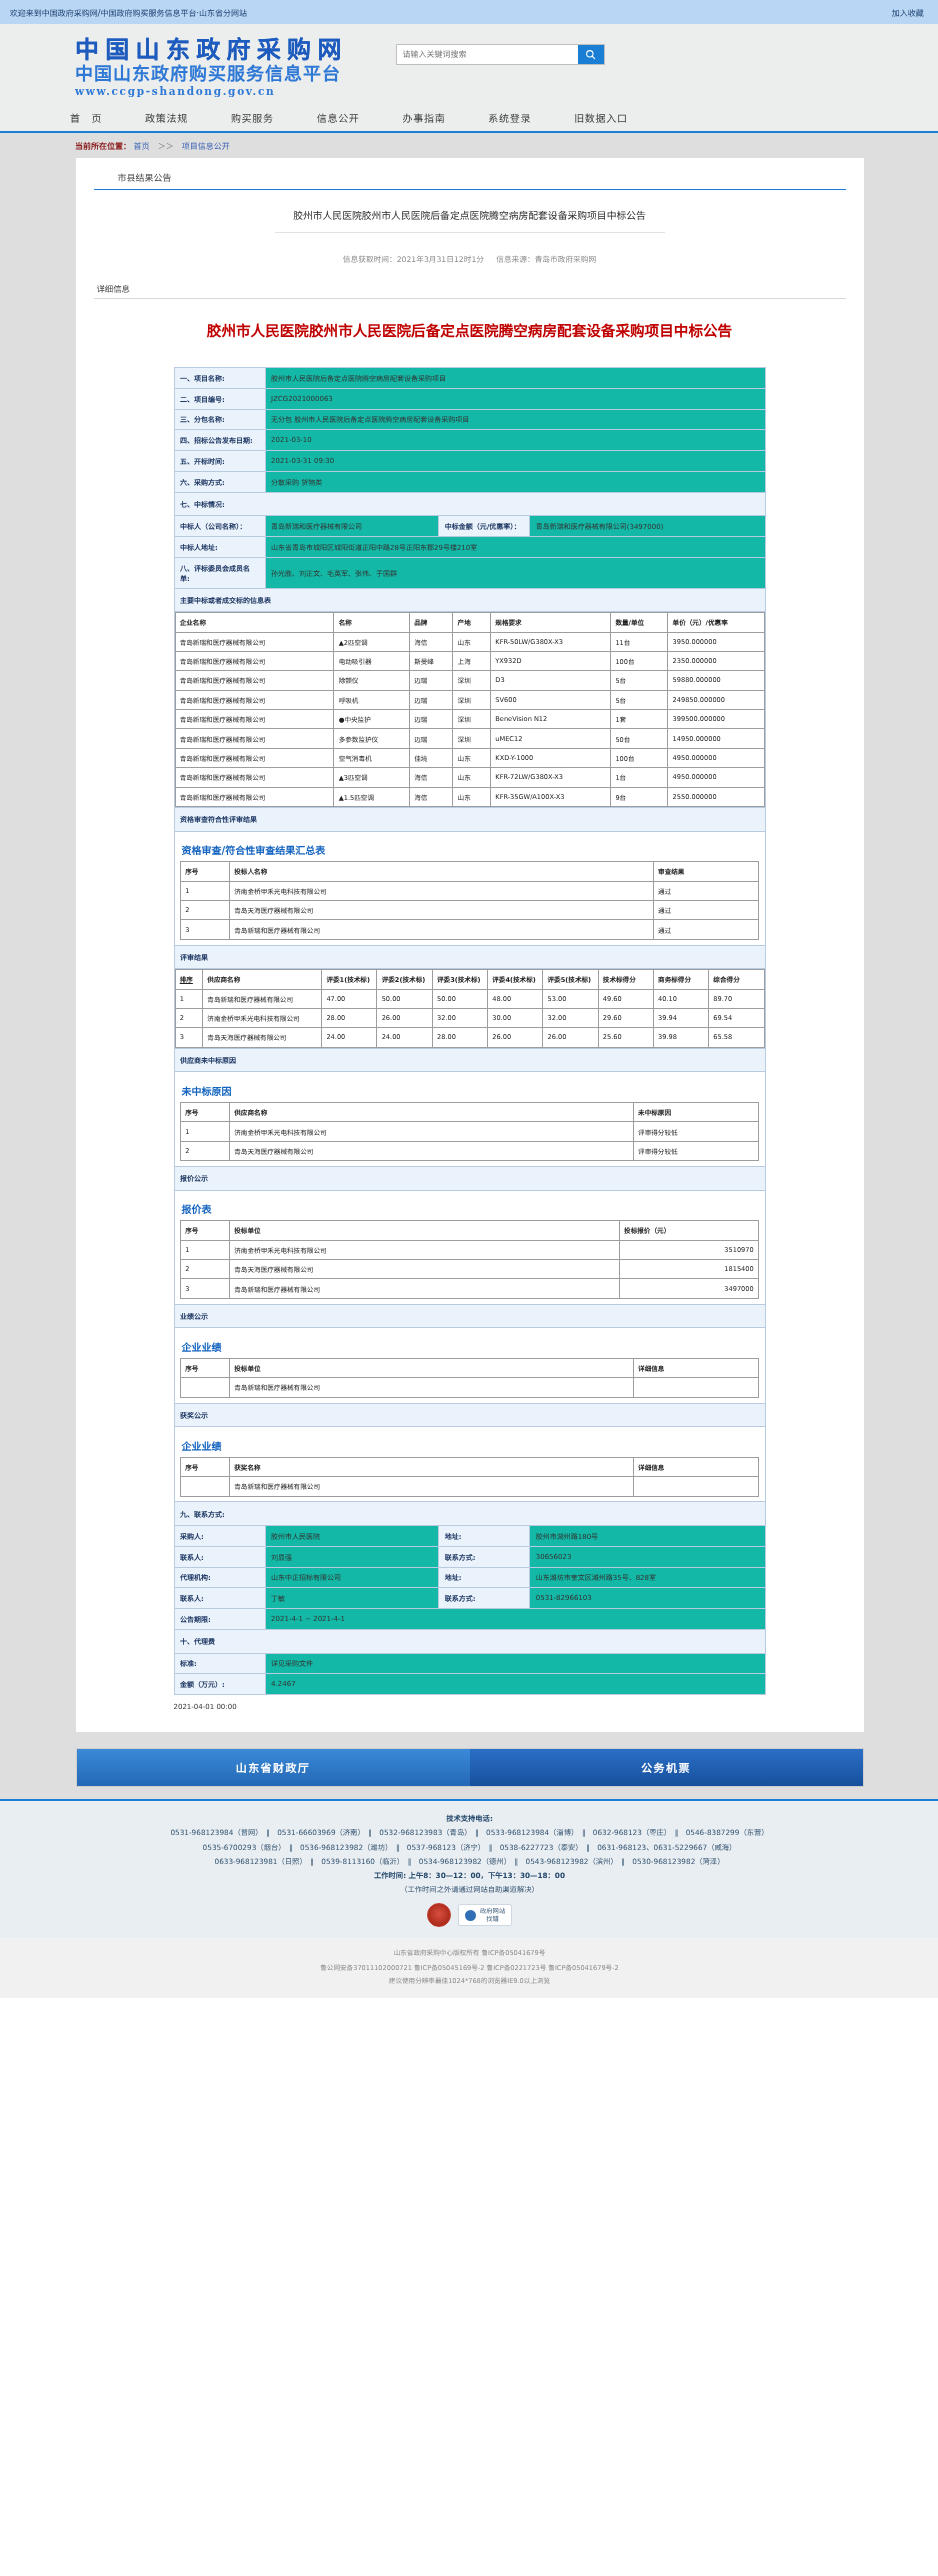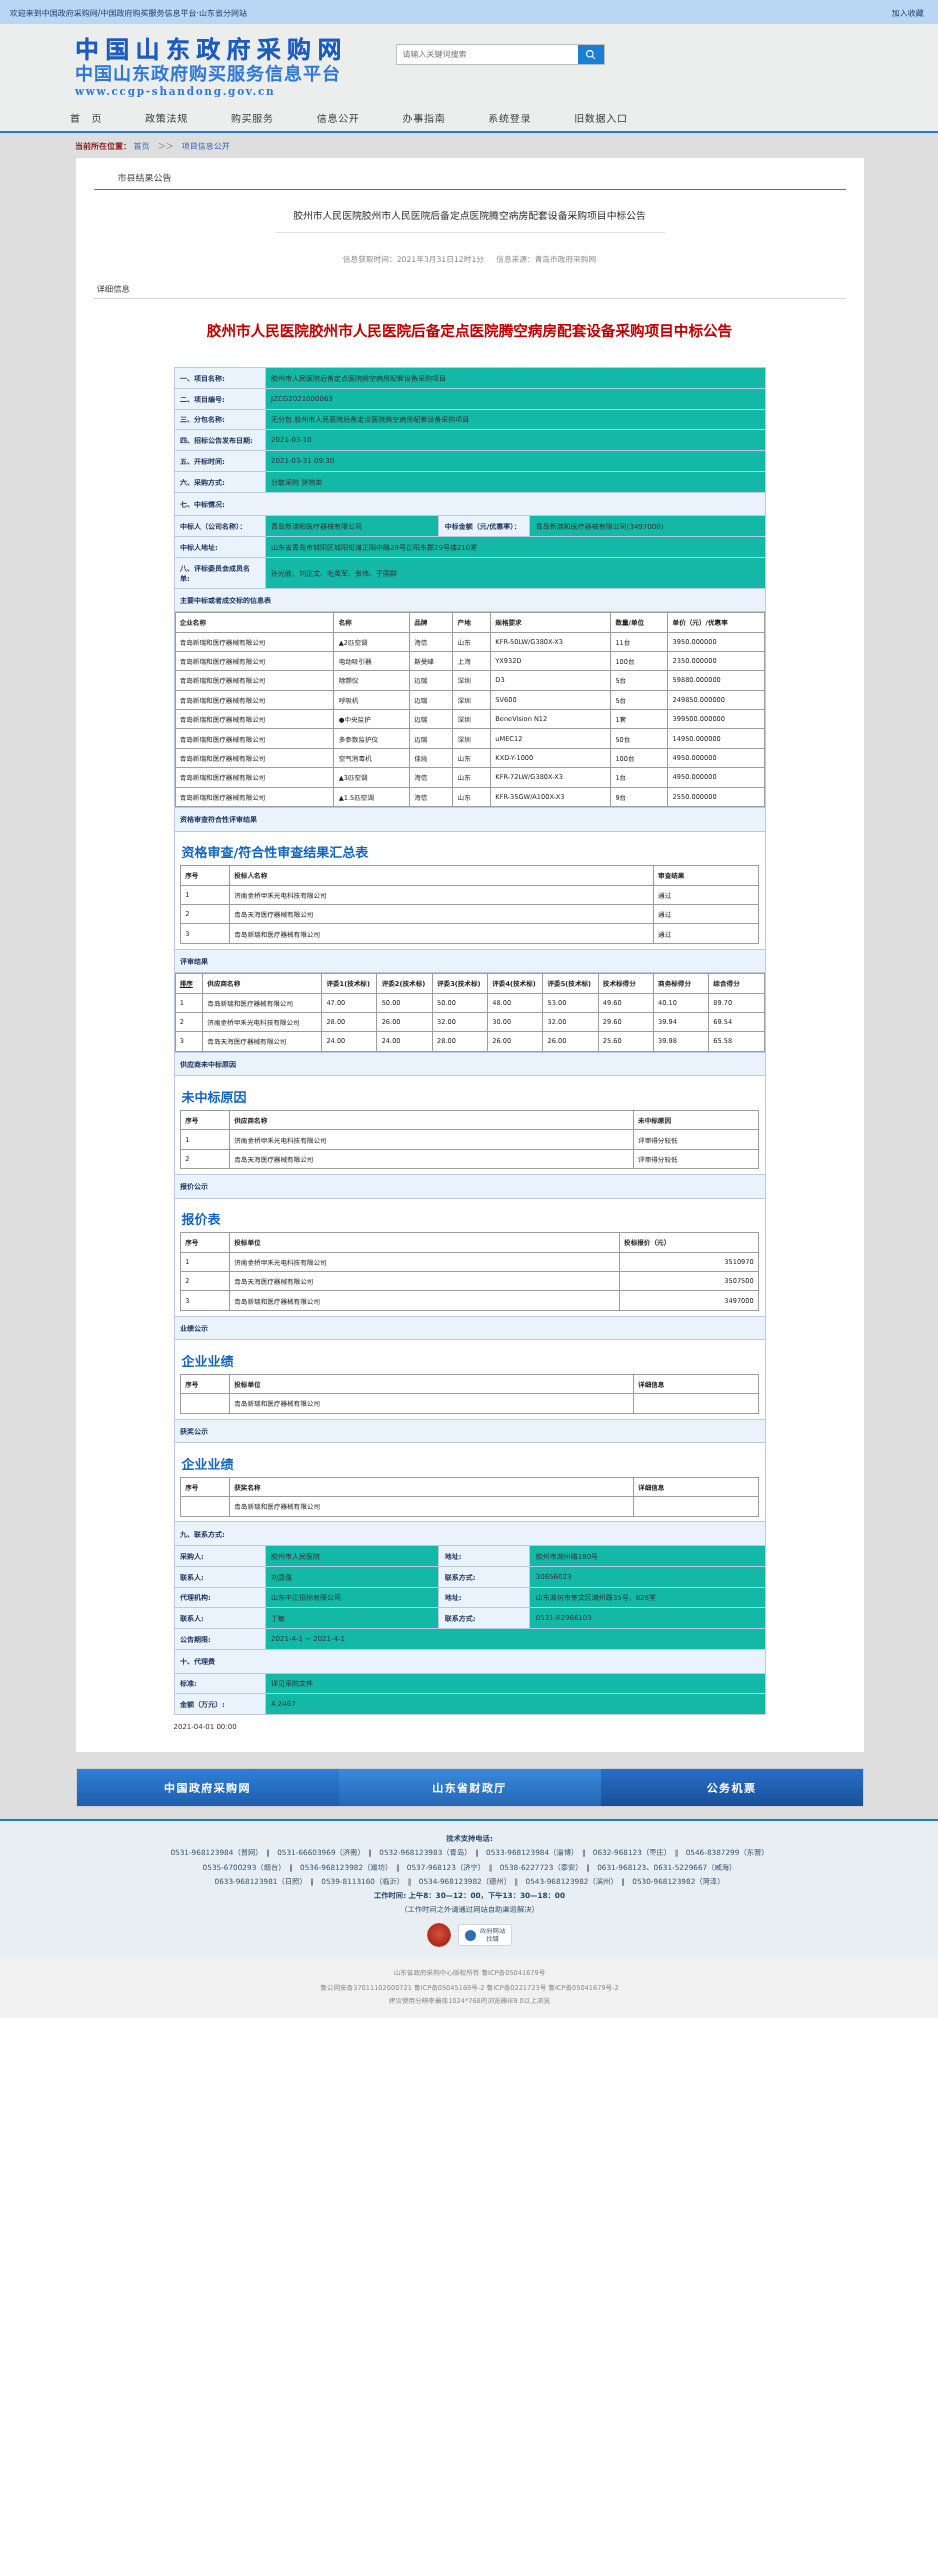--- a/index.html
+++ b/index.html
@@ -191,21 +191,21 @@
   td.val { background:#14b8a6; color:#333; }
   tr.section td {
     background:#eaf3fb;
     font-weight:700;
     color:#1f3864;
     padding: 6.3px 5.6px;
   }
   .bluehead {
     color:#1565c0;
     font-weight:700;
-    font-size:13px;
+    font-size:10px;
     padding: 5.6px 1.4px 4.2px 1.4px;
   }
 
   table.inner {
     border-collapse: collapse;
     width: 100%;
     font-size: 6.6px;
     color:#222;
   }
   table.inner th, table.inner td {
@@ -640,21 +640,21 @@
                   </thead>
                 <tbody id="price-body">
                     <tr>
                       <td>1</td>
                       <td>济南金桥甲禾光电科技有限公司</td>
                       <td class="right">3510970</td>
                     </tr>
                     <tr>
                       <td>2</td>
                       <td>青岛天海医疗器械有限公司</td>
-                      <td class="right">3507500</td>
+                      <td class="right">1815400</td>
                     </tr>
                     <tr>
                       <td>3</td>
                       <td>青岛新瑞和医疗器械有限公司</td>
                       <td class="right">3497000</td>
                     </tr>
                   </tbody>
               </table>
             </td>
           </tr>
@@ -753,21 +753,20 @@
             <td class="val" colspan="3">4.2467</td>
           </tr>
         </tbody>
       </table>
 
       <div class="sign">2021-04-01 00:00</div>
     </div>
   </div>
 
   <div class="partners">
-    <div class="pband b1">中国政府采购网</div>
     <div class="pband b2">山东省财政厅</div>
     <div class="pband b3">公务机票</div>
   </div>
 </div>
 
 <div class="footer">
   <div class="ttl">技术支持电话:</div>
   <div>0531-968123984（普网）　‖　0531-66603969（济南）　‖　0532-968123983（青岛）　‖　0533-968123984（淄博）　‖　0632-968123（枣庄）　‖　0546-8387299（东营）</div>
   <div>0535-6700293（烟台）　‖　0536-968123982（潍坊）　‖　0537-968123（济宁）　‖　0538-6227723（泰安）　‖　0631-968123、0631-5229667（威海）</div>
   <div>0633-968123981（日照）　‖　0539-8113160（临沂）　‖　0534-968123982（德州）　‖　0543-968123982（滨州）　‖　0530-968123982（菏泽）</div>

